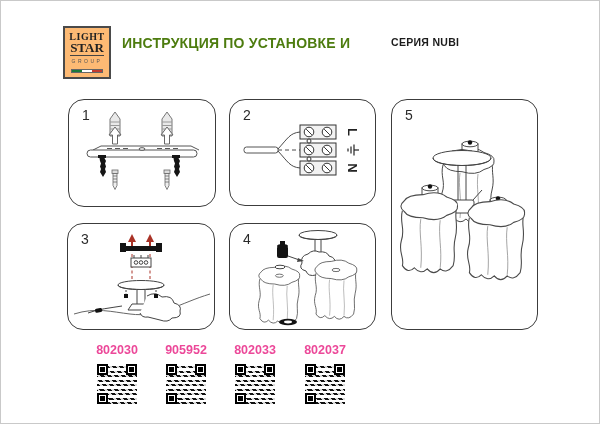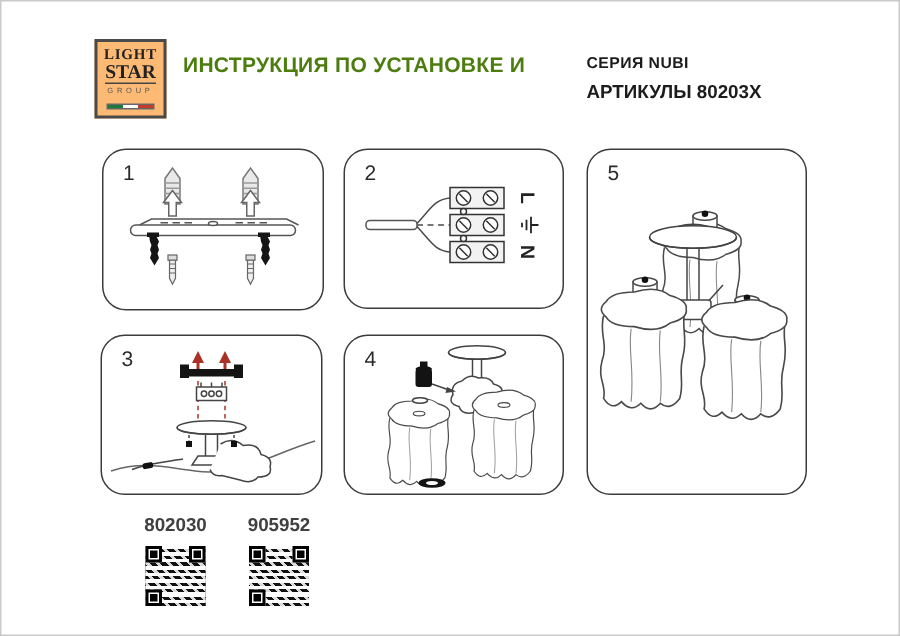--- a/index.html
+++ b/index.html
@@ -33,21 +33,21 @@
   .p2{left:228px;top:98px; width:145px;height:105px;}
   .p3{left:66px; top:222px;width:146px;height:105px;}
   .p4{left:228px;top:222px;width:145px;height:105px;}
   .p5{left:390px;top:98px; width:145px;height:229px;}
   .step-num{position:absolute;left:13px;top:7px;font-size:14px;color:#2a2a2a;}
   .panel svg{position:absolute;left:0;top:0;width:100%;height:100%;}
 
   
   .art{position:absolute;top:342px;width:68px;text-align:center;}
   .a1{left:82px;}.a2{left:151px;}.a3{left:220px;}.a4{left:290px;}
-  .art-num{font-size:12.5px;font-weight:bold;color:#404040;}
+  .art-num{font-size:12.5px;font-weight:bold;color:#ec4899;}
   .qr{position:relative;width:40px;height:40px;margin:7px auto 0;background-color:#fff;
     background:
       repeating-linear-gradient(45deg,rgba(255,255,255,.85) 0 2px,transparent 2px 5px),
       repeating-linear-gradient(0deg,#111 0 2px,#fff 2px 4px,#111 4px 6px,#fff 6px 9px),
       repeating-linear-gradient(90deg,#111 0 2px,#fff 2px 5px,#111 5px 6px,#fff 6px 8px);}
   .qr i{position:absolute;width:11px;height:11px;background:#fff;border:2px solid #000;
     box-sizing:border-box;}
   .qr i::after{content:"";position:absolute;inset:1px;background:#000;}
   .qr .tl{left:0;top:0}.qr .tr{right:0;top:0}.qr .bl{left:0;bottom:0}
   .lbl{font-family:"Liberation Sans",sans-serif;font-weight:bold;font-size:13px;fill:#222;}
@@ -67,21 +67,20 @@
         <i class="fr"></i>
       </div>
   </div>
 
   <div class="title">
     <div>ИНСТРУКЦИЯ ПО УСТАНОВКЕ И</div>
   </div>
 
   <div class="series">
     <div class="series-name">СЕРИЯ NUBI</div>
-    <div class="series-articles">АРТИКУЛЫ 80203X</div>
   </div>
 
   <section class="panel p1">
     <span class="step-num">1</span>
     <svg viewBox="0 0 146 106">
       <g stroke="#4a4a4a" fill="none" stroke-width="1">
 
         <g transform="translate(46,12)">
           <path d="M-5,7 L0,0 L5,7 L5,24 L-5,24 Z" fill="#e9e9e9" stroke="#777"></path>
           <path d="M-5,10 h10 M-5,13.5 h10 M-5,17 h10 M-5,20.5 h10" stroke="#999"></path>
@@ -312,14 +311,30 @@
       </div>
   </div>
   <div class="art a2">
     <div class="art-num">905952</div>
     <div class="qr">
         <i class="tl"></i>
         <i class="tr"></i>
         <i class="bl"></i>
       </div>
   </div>
+  <div class="art a3">
+    <div class="art-num">802033</div>
+    <div class="qr">
+        <i class="tl"></i>
+        <i class="tr"></i>
+        <i class="bl"></i>
+      </div>
+  </div>
+  <div class="art a4">
+    <div class="art-num">802037</div>
+    <div class="qr">
+        <i class="tl"></i>
+        <i class="tr"></i>
+        <i class="bl"></i>
+      </div>
+  </div>
 
 </div>
 
 </body></html>

